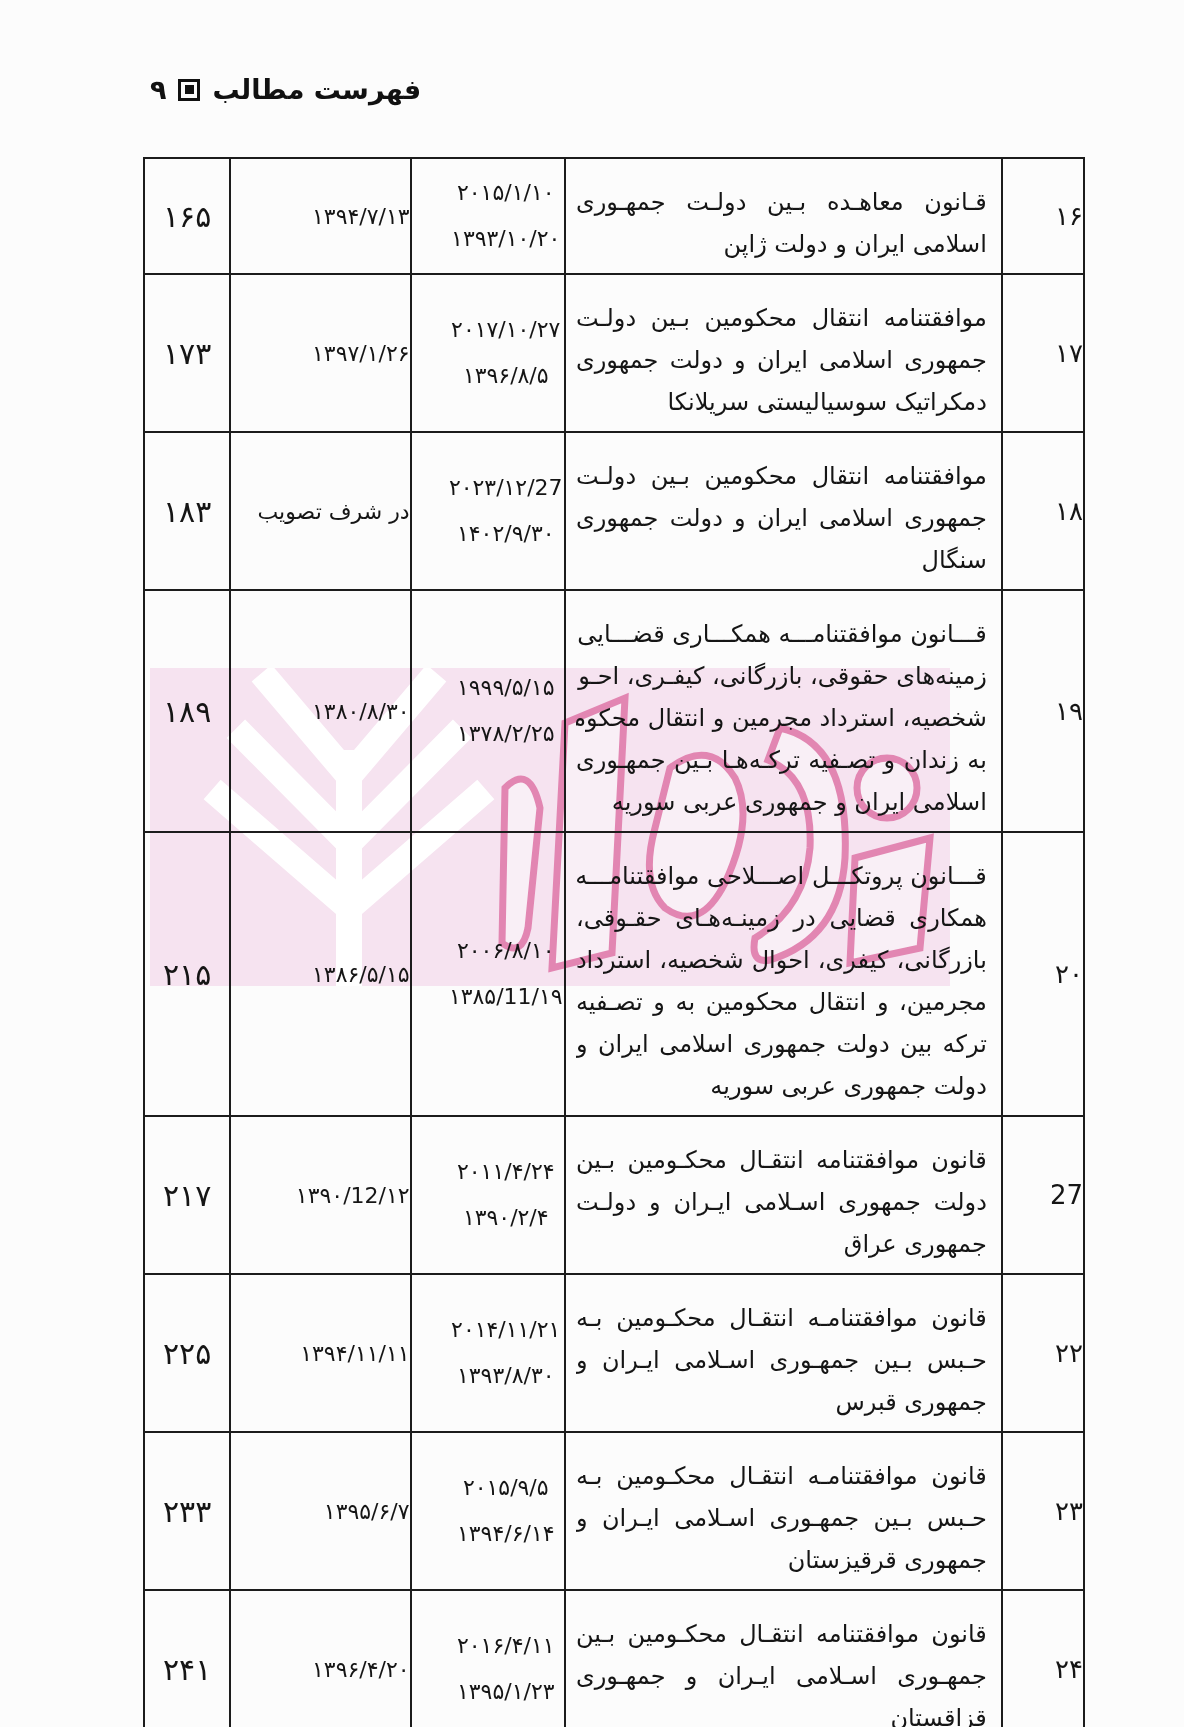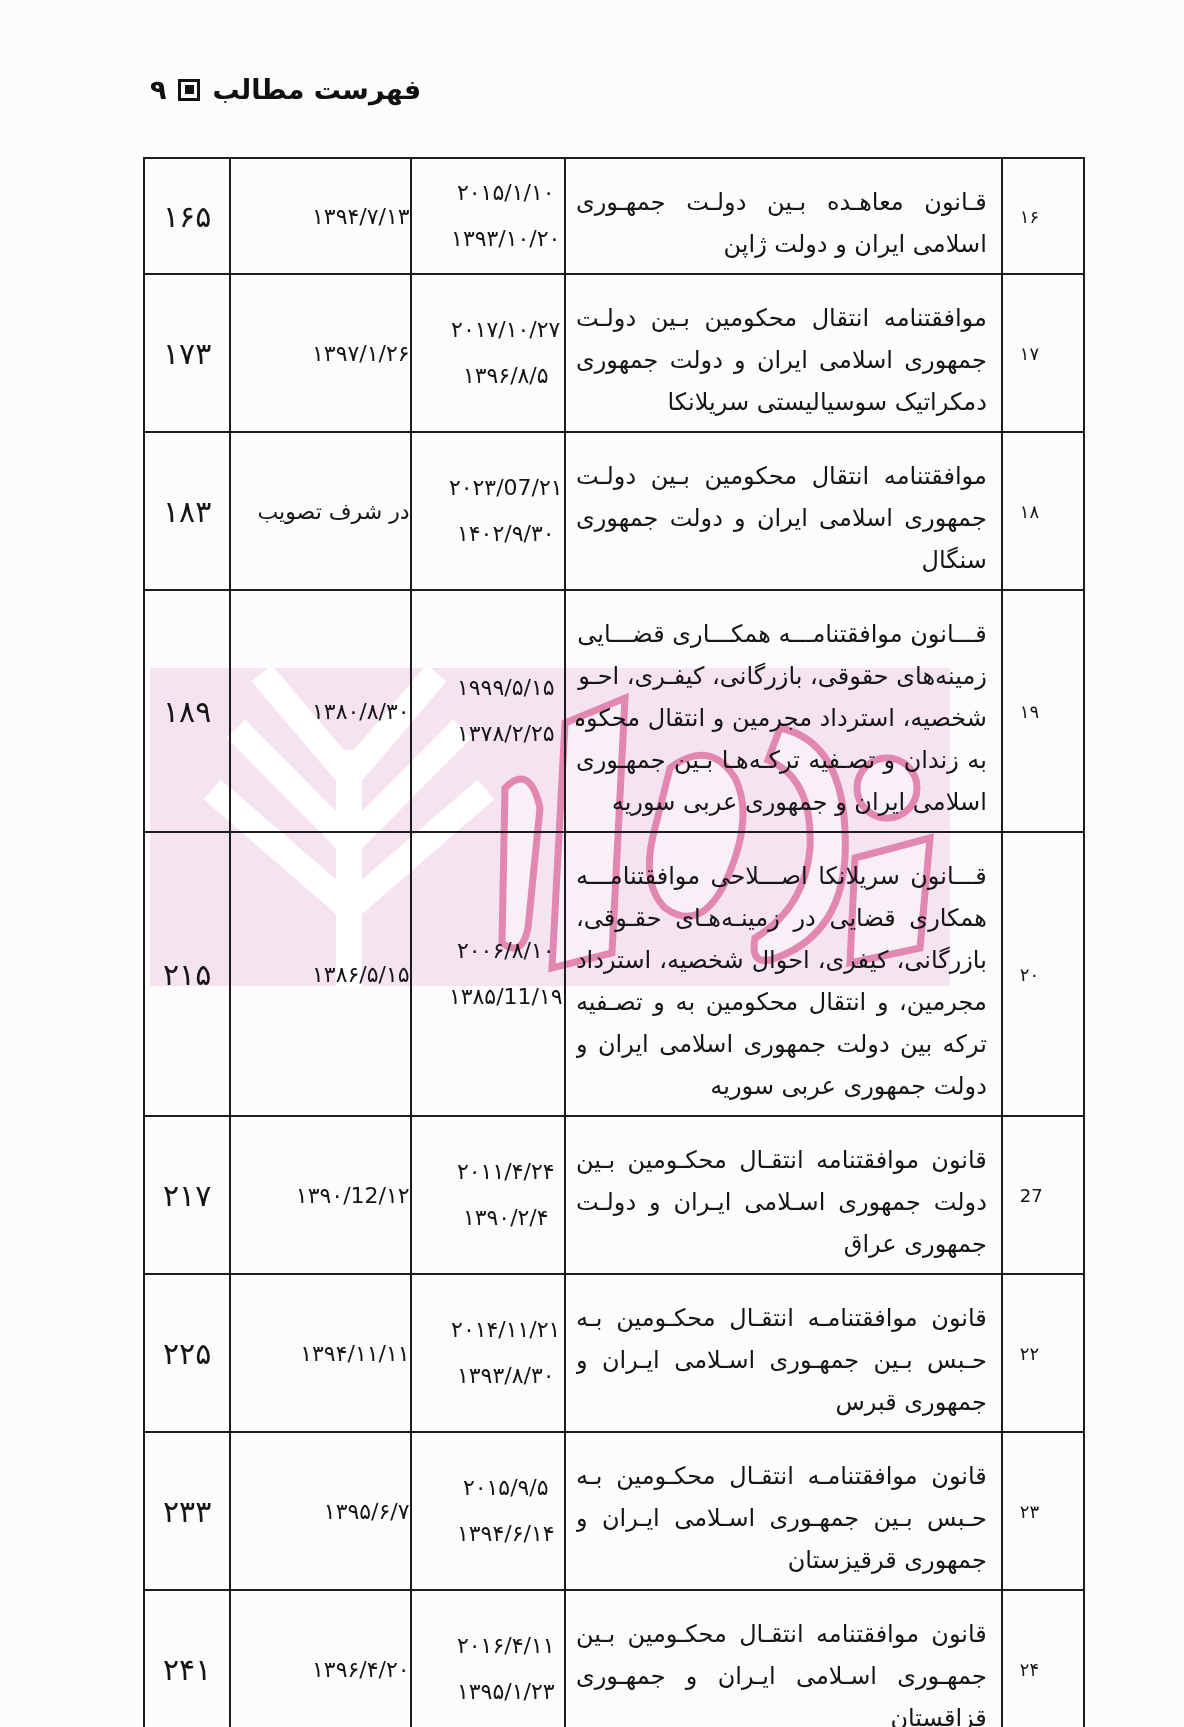--- a/index.html
+++ b/index.html
@@ -30,21 +30,21 @@
   }
   .watermark svg{display:block;width:100%;height:100%;}
 
   
   table.toc{
     position:absolute;left:143px;top:157px;width:942px;
     border-collapse:collapse;direction:rtl;table-layout:fixed;
     z-index:2;background:transparent;
   }
   td{border:2px solid #1c1c1c;vertical-align:middle;padding:0;}
-  .c-num{text-align:left;font-size:18px;padding-left:17px;}
+  .c-num{text-align:right;font-size:26px;padding-left:17px;}
   .c-title{padding:22px 14px 8px 10px;}
   .tl{
     font-size:24px;line-height:42px;direction:rtl;
     text-align:justify;text-align-last:justify;
     white-space:nowrap;overflow:hidden;
   }
   .tl.last{text-align:left;text-align-last:right;}
   .c-dates{text-align:center;font-size:22px;}
   .c-dates div{line-height:46px;margin-left:36px;}
   .c-approve{text-align:right;font-size:22px;}
@@ -122,21 +122,21 @@
   </tr>
 
   <tr>
     <td class="c-num">۱۸</td>
     <td class="c-title">
       <div class="tl">موافقتنامه انتقال محکومین بـین دولـت</div>
       <div class="tl">جمهوری اسلامی ایران و دولت جمهوری</div>
       <div class="tl last">سنگال</div>
     </td>
     <td class="c-dates">
-      <div>۲۰۲۳/07/۲۱</div>
+      <div>۲۰۲۳/۱۲/27</div>
       <div>۱۴۰۲/۹/۳۰</div>
     </td>
     <td class="c-approve">در شرف تصویب</td>
     <td class="c-page">۱۸۳</td>
   </tr>
 
   <tr>
     <td class="c-num">۱۹</td>
     <td class="c-title">
       <div class="tl">قـــانون موافقتنامـــه همکـــاری قضـــایی در</div>
@@ -149,21 +149,21 @@
       <div>۱۹۹۹/۵/۱۵</div>
       <div>۱۳۷۸/۲/۲۵</div>
     </td>
     <td class="c-approve">۱۳۸۰/۸/۳۰</td>
     <td class="c-page">۱۸۹</td>
   </tr>
 
   <tr>
     <td class="c-num">۲۰</td>
     <td class="c-title">
-      <div class="tl">قـــانون سریلانکا اصـــلاحی موافقتنامـــه</div>
+      <div class="tl">قـــانون پروتکـــل اصـــلاحی موافقتنامـــه</div>
       <div class="tl">همکاری قضایی در زمینـه‌هـای حقـوقی،</div>
       <div class="tl">بازرگانی، کیفری، احوال شخصیه، استرداد</div>
       <div class="tl">مجرمین، و انتقال محکومین به و تصـفیه</div>
       <div class="tl">ترکه بین دولت جمهوری اسلامی ایران و</div>
       <div class="tl last">دولت جمهوری عربی سوریه</div>
     </td>
     <td class="c-dates">
       <div>۲۰۰۶/۸/۱۰</div>
       <div>۱۳۸۵/11/۱۹</div>
     </td>

